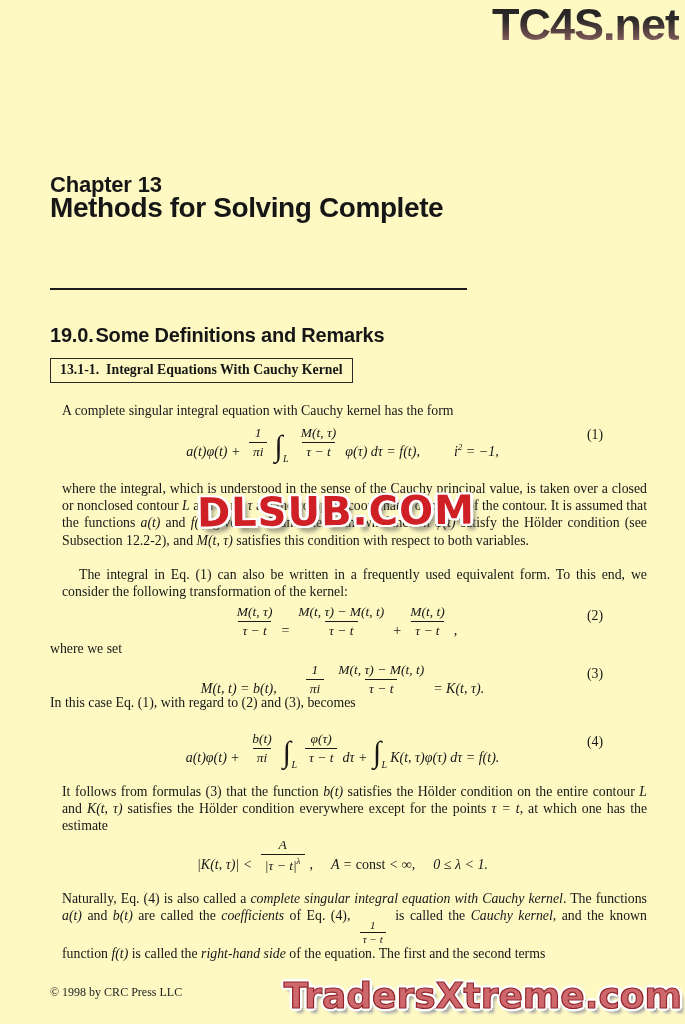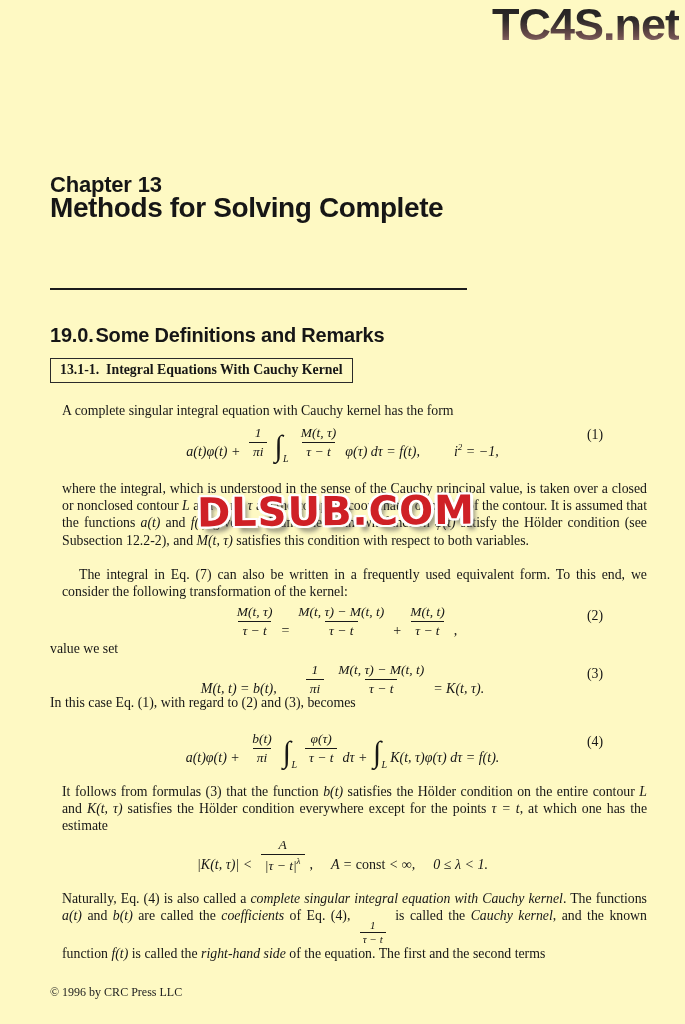--- a/index.html
+++ b/index.html
@@ -123,42 +123,42 @@
         <span class="den">τ − t</span>
       </span>
       <span class="math">φ(τ) dτ = f(t),</span>
       <span class="gap34"></span>
       <span class="math"><span>i</span><sup class="supv">2</sup><span> = −1,</span></span>
       <span class="eqnum">(1)</span>
     </div>
 
     <p class="abs para" style="top:468px"><span>where the integral, which is understood in the sense of the Cauchy principal value, is taken over a closed or nonclosed contour </span><span class="it">L</span><span> and </span><span class="it">t</span><span> and </span><span class="it">τ</span><span> are the complex coordinates of points of the contour. It is assumed that the functions </span><span class="it">a(t)</span><span> and </span><span class="it">f(t)</span><span> given on </span><span class="it">L</span><span> and the unknown function </span><span class="it">φ(t)</span><span> satisfy the Hölder condition (see Subsection 12.2-2), and </span><span class="it">M(t, τ)</span><span> satisfies this condition with respect to both variables.</span></p>
 
-    <p class="abs para indent" style="top:554px"><span>The integral in Eq. (7) can also be written in a frequently used equivalent form. To this end, we consider the following transformation of the kernel:</span></p>
+    <p class="abs para indent" style="top:554px"><span>The integral in Eq. (1) can also be written in a frequently used equivalent form. To this end, we consider the following transformation of the kernel:</span></p>
 
     <div class="abs eqrow" style="top:593px;height:46px">
       <span class="frac">
         <span class="num">M(t, τ)</span>
         <span class="den">τ − t</span>
       </span>
       <span class="math rm">=</span>
       <span class="frac">
         <span class="num">M(t, τ) − M(t, t)</span>
         <span class="den">τ − t</span>
       </span>
       <span class="math rm">+</span>
       <span class="frac">
         <span class="num">M(t, t)</span>
         <span class="den">τ − t</span>
       </span>
       <span class="math rm">,</span>
       <span class="eqnum">(2)</span>
     </div>
 
-    <div class="abs oneline" style="top:641px">value we set</div>
+    <div class="abs oneline" style="top:641px">where we set</div>
 
     <div class="abs eqrow" style="top:651px;height:46px">
       <span class="math">M(t, t) = b(t),</span>
       <span class="gap24"></span>
       <span class="frac">
         <span class="num">1</span>
         <span class="den">πi</span>
       </span>
       <span class="frac">
         <span class="num">M(t, τ) − M(t, t)</span>
@@ -208,18 +208,19 @@
       <span class="math">0 ≤ λ &lt; 1.</span>
     </div>
 
     <p class="abs para para5" style="top:878px"><span><span>Naturally, Eq. (4) is also called a </span><span class="it">complete singular integral equation with Cauchy kernel</span><span>. The functions </span><span class="it">a(t)</span><span> and </span><span class="it">b(t)</span><span> are called the </span><span class="it">coefficients</span><span> of Eq. (4), </span></span><span class="ifrac">
           <span class="num">1</span>
           <span class="den">τ − t</span>
         </span><span><span> is called the </span><span class="it">Cauchy kernel</span><span>, and the known function </span><span class="it">f(t)</span><span> is called the </span><span class="it">right-hand side</span><span> of the equation. The first and the second terms</span></span></p>
 
   </div>
 
-  <div class="footer-copy">© 1996 by CRC Press LLC</div>
+  <div class="footer-copy">© 1998 by CRC Press LLC</div>
 
   <div class="wm-stamp">DLSUB.COM</div>
 
+  <div class="wm-bottom">TradersXtreme.com</div>
 
 </div>
 
 </body></html>

